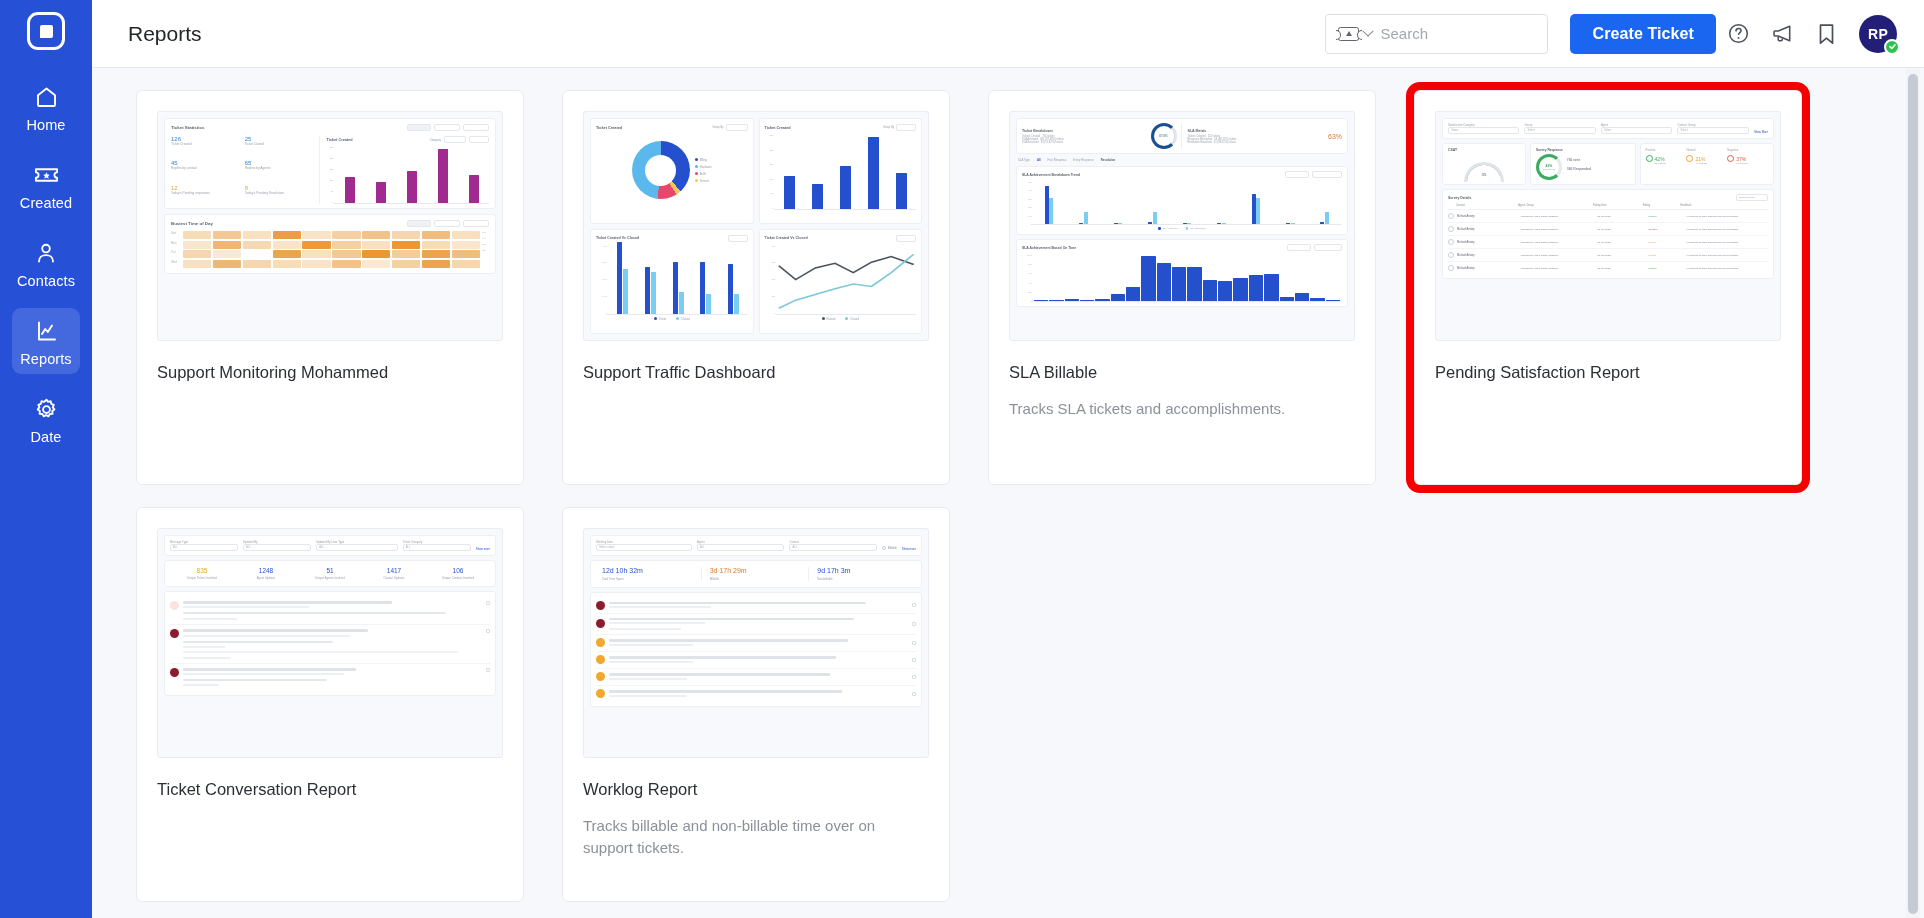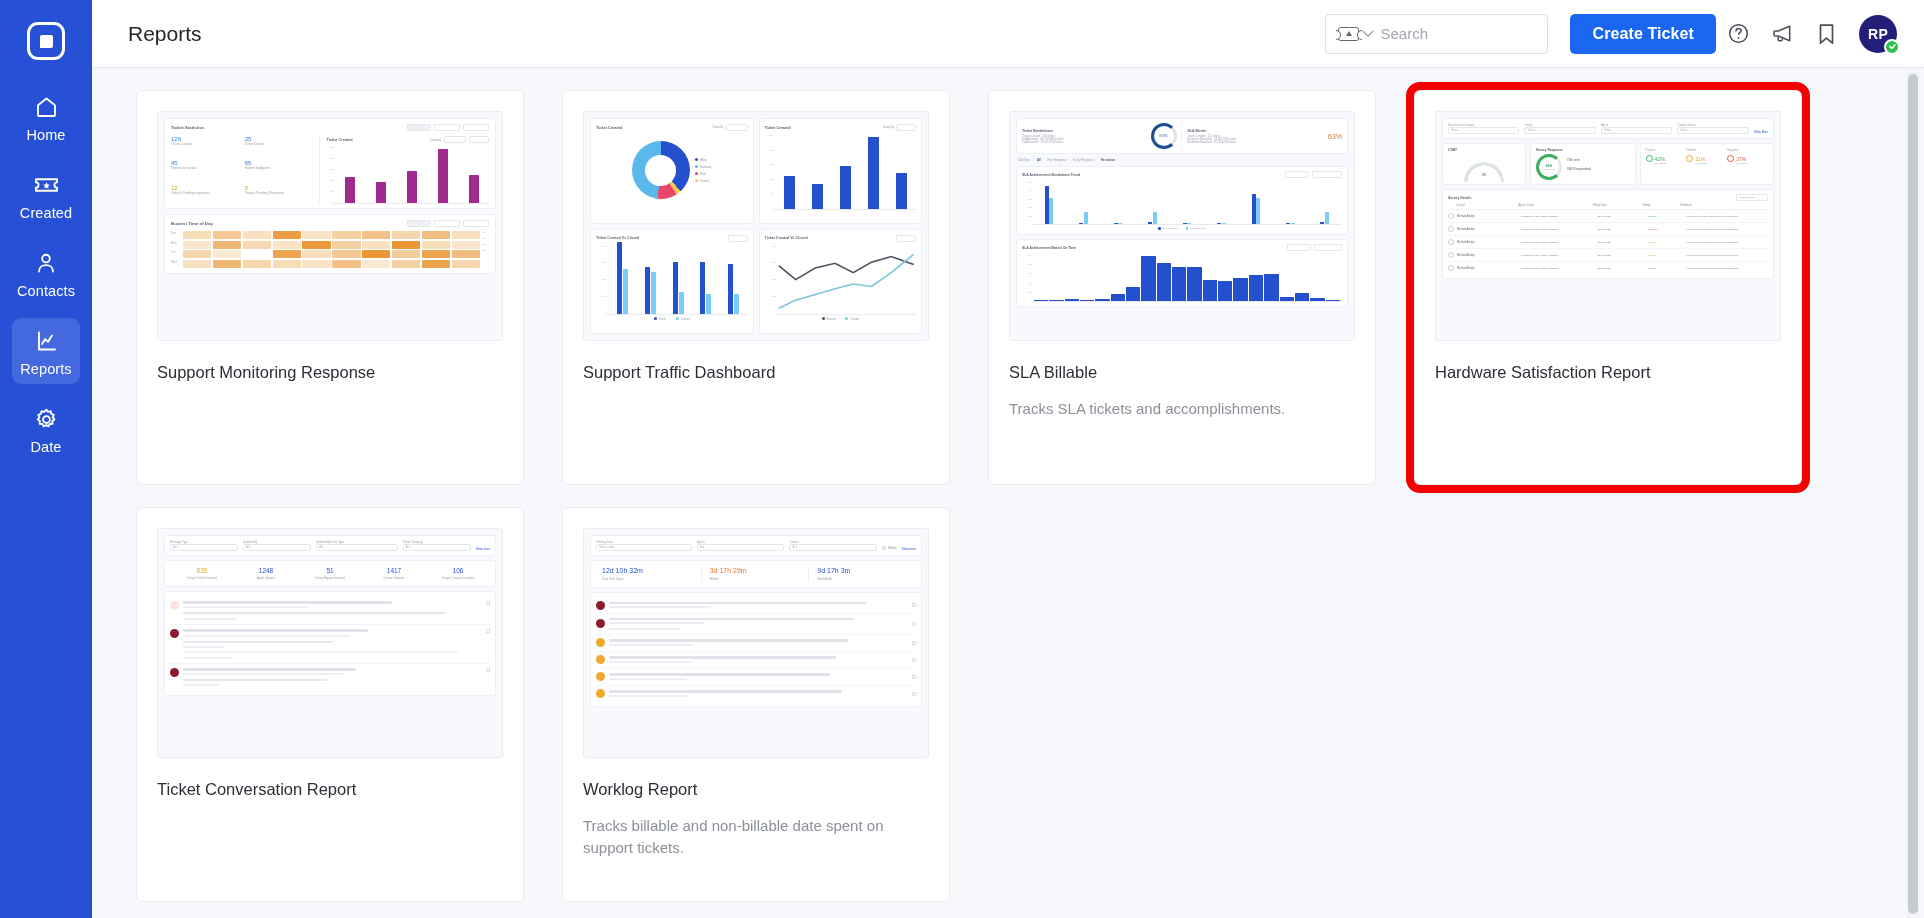--- a/index.html
+++ b/index.html
@@ -9,21 +9,20 @@
     background: #f6f8fb;
     overflow: hidden;
   }
   .app { display: flex; width: 1924px; height: 918px; }
 
   
   .sidebar {
     width: 92px; min-width: 92px; height: 918px;
     background: #2650d6;
     display: flex; flex-direction: column; align-items: center;
-    padding-top: 10px;
   }
   .logo-wrap { width: 92px; height: 62px; display:flex; align-items:center; justify-content:center; }
   .logo-box {
     width: 38px; height: 38px; border: 3.2px solid #ffffff; border-radius: 11px;
     display: flex; align-items: center; justify-content: center;
   }
   .logo-inner { width: 13px; height: 13px; background:#fff; border-radius:2px 2px 2px 0; }
   .nav-item {
     width: 68px; padding: 9px 0 7px; margin-top: 12px;
     display: flex; flex-direction: column; align-items: center;
@@ -395,21 +394,21 @@
                 </div>
                 <div style="width:9px;display:flex;flex-direction:column;gap:3px;font-size:2.4px;color:#b6bcc6;padding-left:2px;">
                   <span>500</span>
                     <span>400</span>
                     <span>300</span>
                     <span>200</span>
                 </div>
               </div>
             </div>
           </div>
-          <div class="card-title">Support Monitoring Response</div>
+          <div class="card-title">Support Monitoring Mohammed</div>
         </div>
 
         <div class="card">
           <div class="thumb">
             <div style="display:grid;grid-template-columns:1fr 1fr;gap:5px;height:100%;">
 
               <div class="mp" style="padding:5px;">
                 <div style="display:flex;align-items:center;">
                   <div class="mtitle" style="font-size:3.8px;">Ticket Created</div>
                   <div style="margin-left:auto;display:flex;gap:2px;align-items:center;">
@@ -843,21 +842,21 @@
               <div style="display:flex;gap:3px;align-items:center;padding:3px 0;">
                 <span style="width:6px;height:6px;border-radius:50%;border:.6px solid #c9cfd8;"></span>
                 <span style="width:19%;font-size:2.6px;color:#5a6270;">Michael Antony</span>
                 <span style="width:23%;font-size:2.4px;color:#7a818c;">Mohammed Abdul Rather, Bradbury</span>
                 <span style="width:15%;font-size:2.4px;color:#7a818c;">20 Jun 2022</span>
                 <span style="width:11%;font-size:2.4px;color:#3bab5f;">Positive</span>
                 <span style="flex:1;font-size:2.3px;color:#7a818c;">In response to ticket 1050075 New Ticket Creating</span>
               </div>
             </div>
           </div>
-          <div class="card-title">Hardware Satisfaction Report</div>
+          <div class="card-title">Pending Satisfaction Report</div>
         </div>
 
         <div class="card">
           <div class="thumb">
             <div class="mp" style="padding:4px 5px;display:flex;gap:5px;align-items:flex-end;margin-bottom:4px;">
               <div style="flex:1;">
                   <div class="mlabel" style="font-size:2.8px;">Message Type</div>
                   <div class="pill" style="width:100%;display:flex;align-items:center;padding:0 2px;font-size:2.6px;color:#aab0ba;">
                     <span>ALL</span>
                   </div>
@@ -1033,19 +1032,19 @@
                 <span style="width:9px;height:9px;border-radius:50%;background:#f0a92e;"></span>
                 <div style="flex:1;">
                     <div style="height:2.4px;width:78%;background:#dfe3e9;border-radius:1px;"></div>
                     <div style="height:2px;width:26%;background:#eceff3;border-radius:1px;margin-top:2.5px;"></div>
                   </div>
                 <span style="width:4px;height:4px;border:.6px solid #d6dae1;border-radius:1px;"></span>
               </div>
             </div>
           </div>
           <div class="card-title">Worklog Report</div>
-          <div class="card-desc">Tracks billable and non-billable date spent on support tickets.</div>
+          <div class="card-desc">Tracks billable and non-billable time over on support tickets.</div>
         </div>
 
       </div>
     </section>
   </div>
 </div>
 
 </body></html>

